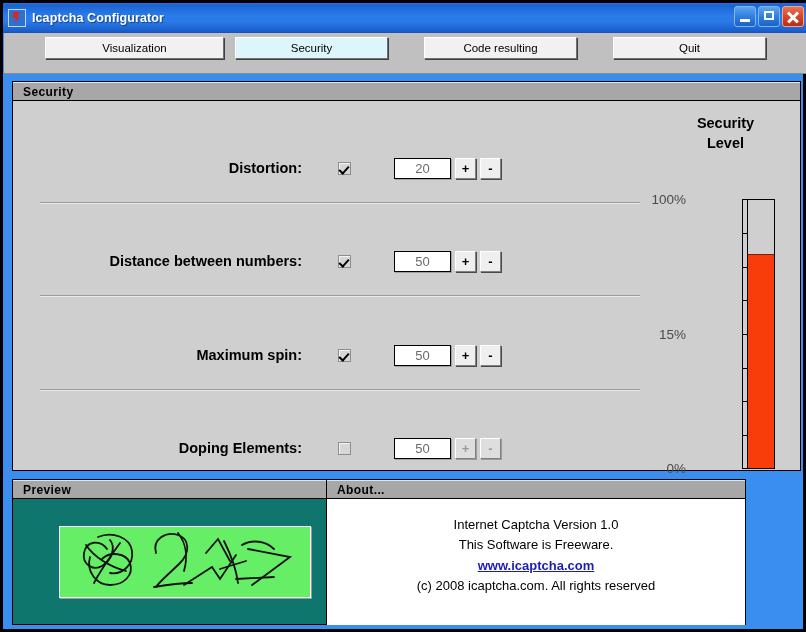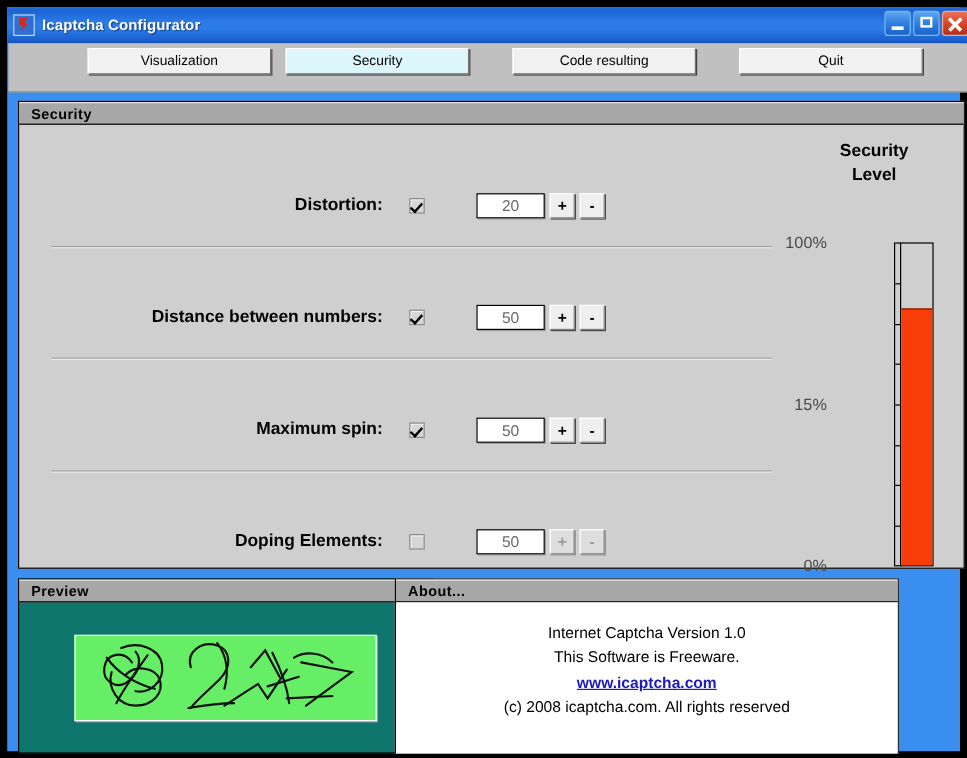--- a/index.html
+++ b/index.html
@@ -15,21 +15,21 @@
   }
 
   
   #window {
     position: absolute;
     left: 0; top: 0;
     width: 806px;
     height: 632px;
     box-sizing: border-box;
     background: #3a8ef0;
-    border: 6px solid #000000;
+    border: 3px solid #000000;
   }
 
   
   #titlebar {
     position: absolute;
     left: 0; top: 0;
     width: 804px;
     height: 30px;
     background: linear-gradient(to bottom,
         #1f72dd 0%, #1b63d2 8%, #2a7ae8 40%, #2b7ce9 60%, #1a5fce 92%, #1751bb 100%);
@@ -172,21 +172,21 @@
     position: absolute;
     left: 0;
     width: 636px;
     height: 46px;
     display: flex;
     align-items: center;
   }
   .setting-label {
     width: 325px;
     text-align: right;
-    padding-right: 22px;
+    padding-right: 36px;
     font-size: 14.5px;
     font-weight: bold;
     color: #000000;
     box-sizing: border-box;
     white-space: nowrap;
   }
   .setting-check {
     width: 13px; height: 13px;
     background: #d6d6d6;
     border: 1px solid #8d8d8d;
@@ -382,21 +382,21 @@
     <div id="app-icon"></div>
     <div id="title-text">Icaptcha Configurator</div>
     <div id="titlebar-buttons">
       <div class="tb-btn tb-min"></div>
       <div class="tb-btn tb-max"></div>
       <div class="tb-btn tb-close"></div>
     </div>
   </div>
 
   <div id="tabbar">
-    <div class="tab-btn" style="left:41px; width:153px;margin-left:25px;">Visualization</div>
+    <div class="tab-btn" style="left:41px; width:179px;">Visualization</div>
     <div class="tab-btn active" style="left:231px; width:153px;">Security</div>
     <div class="tab-btn" style="left:609px; width:153px;">Quit</div>
     <div class="tab-btn" style="left:420px; width:153px;">Code resulting</div>
   </div>
 
   <div id="security-panel">
     <div class="panel-caption">Security</div>
 
     <div id="security-body">
 

